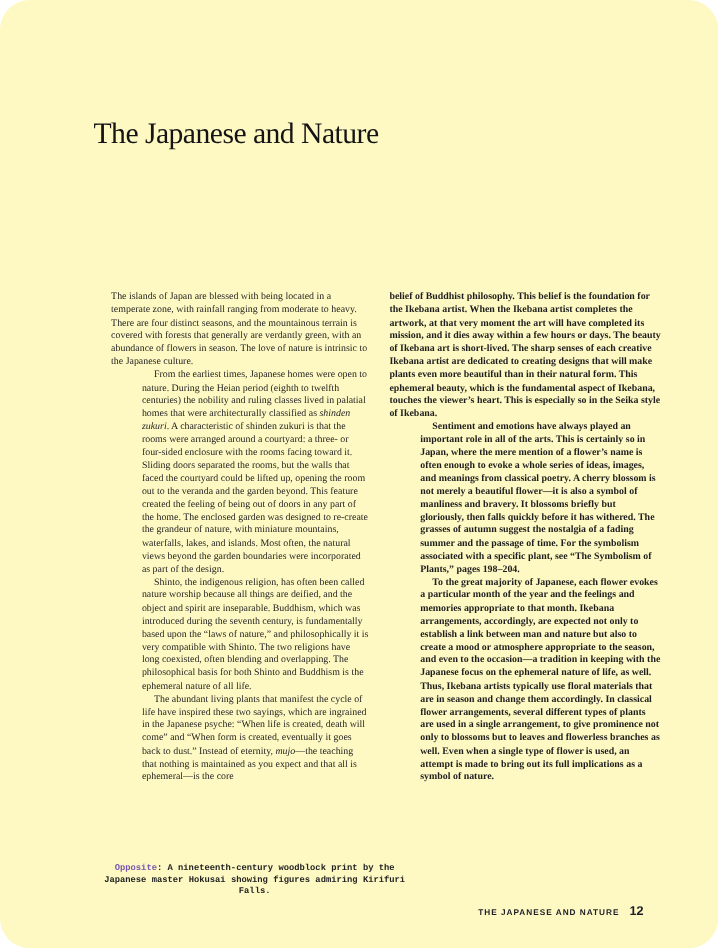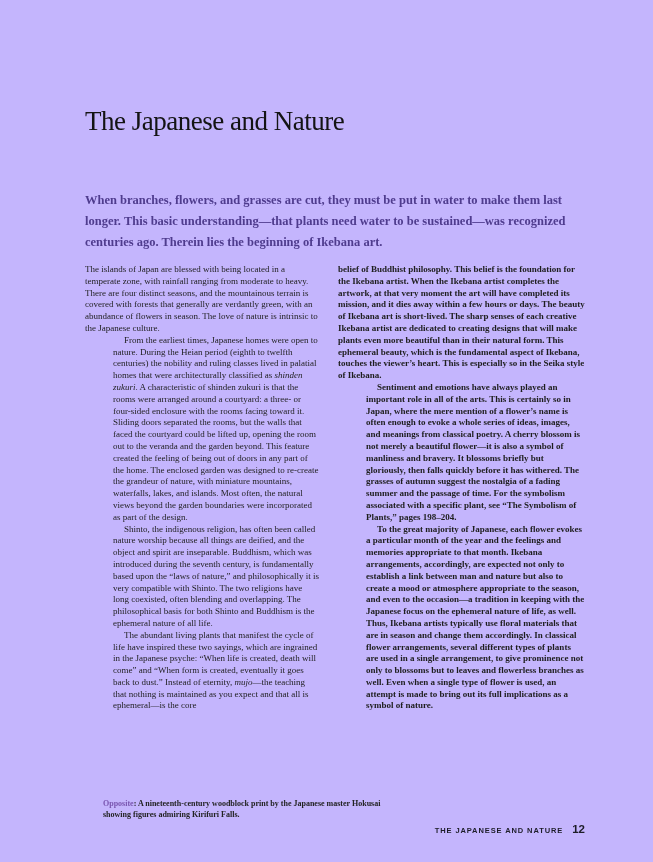--- a/index.html
+++ b/index.html
@@ -1,50 +1,52 @@
 <!DOCTYPE html>
 <html lang="en"><head>
 <meta charset="utf-8">
 <style>
   html,body{margin:0;padding:0;background:#ffffff;}
   .page{
     position:relative;
     width:653px;height:862px;
-    background:#c4b5fd;
+    background:#fef9c3;
     font-family:"Liberation Serif", serif;
     color:#1e1e1e;
     overflow:hidden;
+    border-radius:27px;
   }
   .title{
     position:absolute;left:85px;top:106px;margin:0;
     font-family:"Liberation Serif", serif;
     font-size:27px;font-weight:400;letter-spacing:-0.5px;
     color:#141414;white-space:nowrap;
   }
   .intro{
     position:absolute;left:85px;top:190px;width:500px;margin:0;
     font-family:"Liberation Serif", serif;
     font-size:12.5px;font-weight:700;line-height:21px;
     color:#4f3c8e;
     text-align:left;
   }
   .columns{
-    position:absolute;left:85px;top:264px;width:500px;
+    position:absolute;left:101px;top:264px;width:500px;
     display:flex;gap:19px;justify-content:center;
   }
   .col{font-size:9px;line-height:11.8px;text-align:left;hyphens:auto;-webkit-hyphens:auto;}
   .col-left{width:234px;flex:0 0 234px;}
   .col-right{flex:1;font-weight:bold;}
   .col p{margin:0;}
   .col p.indent{text-indent:11px;margin-left:28px;}
   .caption{
-    position:absolute;left:85px;top:781px;width:285px;margin:18px;
-    font-family:Liberation Serif, serif;
+    position:absolute;left:85px;top:781px;width:285px;margin:4px;
+    font-family:Liberation Mono, monospace;
     font-size:8px;font-weight:700;line-height:10.5px;
     color:#232323;
+    text-align:center;
   }
   .caption-lead{color:#7a56b0;}
   .footer{
     position:absolute;right:68px;top:823px;
     display:flex;align-items:baseline;gap:9px;
     font-family:"Liberation Sans", sans-serif;
     color:#1d1d28;
   }
   .running-head{
     font-size:7.5px;font-weight:700;letter-spacing:0.9px;
@@ -53,21 +55,20 @@
     font-size:11.5px;font-weight:700;letter-spacing:0;
   }
 </style>
 </head>
 <body>
 
 <div class="page">
 
   <h1 class="title">The Japanese and Nature</h1>
 
-  <p class="intro">When branches, flowers, and grasses are cut, they must be put in water to make them last longer. This basic understanding—that plants need water to be sustained—was recognized centuries ago. Therein lies the beginning of Ikebana art.</p>
 
   <div class="columns">
     <div class="col col-left">
         <p><span>The islands of Japan are blessed with being located in a temperate zone, with rainfall ranging from moderate to heavy. There are four distinct seasons, and the mountainous terrain is covered with forests that generally are verdantly green, with an abundance of flowers in season. The love of nature is intrinsic to the Japanese culture.</span></p>
         <p class="indent"><span>From the earliest times, Japanese homes were open to nature. During the Heian period (eighth to twelfth centuries) the nobility and ruling classes lived in palatial homes that were architecturally classified as </span><i>shinden zukuri</i><span>. A characteristic of shinden zukuri is that the rooms were arranged around a courtyard: a three- or four-sided enclosure with the rooms facing toward it. Sliding doors separated the rooms, but the walls that faced the courtyard could be lifted up, opening the room out to the veranda and the garden beyond. This feature created the feeling of being out of doors in any part of the home. The enclosed garden was designed to re-create the grandeur of nature, with miniature mountains, waterfalls, lakes, and islands. Most often, the natural views beyond the garden boundaries were incorporated as part of the design.</span></p>
         <p class="indent"><span>Shinto, the indigenous religion, has often been called nature worship because all things are deified, and the object and spirit are inseparable. Buddhism, which was introduced during the seventh century, is fundamentally based upon the “laws of nature,” and philosophically it is very compatible with Shinto. The two religions have long coexisted, often blending and overlapping. The philosophical basis for both Shinto and Buddhism is the ephemeral nature of all life.</span></p>
         <p class="indent"><span>The abundant living plants that manifest the cycle of life have inspired these two sayings, which are ingrained in the Japanese psyche: “When life is created, death will come” and “When form is created, eventually it goes back to dust.” Instead of eternity, </span><i>mujo</i><span>—the teaching that nothing is maintained as you expect and that all is ephemeral—is the core</span></p>
       </div>
     <div class="col col-right">
         <p><span>belief of Buddhist philosophy. This belief is the foundation for the Ikebana artist. When the Ikebana artist completes the artwork, at that very moment the art will have completed its mission, and it dies away within a few hours or days. The beauty of Ikebana art is short-lived. The sharp senses of each creative Ikebana artist are dedicated to creating designs that will make plants even more beautiful than in their natural form. This ephemeral beauty, which is the fundamental aspect of Ikebana, touches the viewer’s heart. This is especially so in the Seika style of Ikebana.</span></p>

